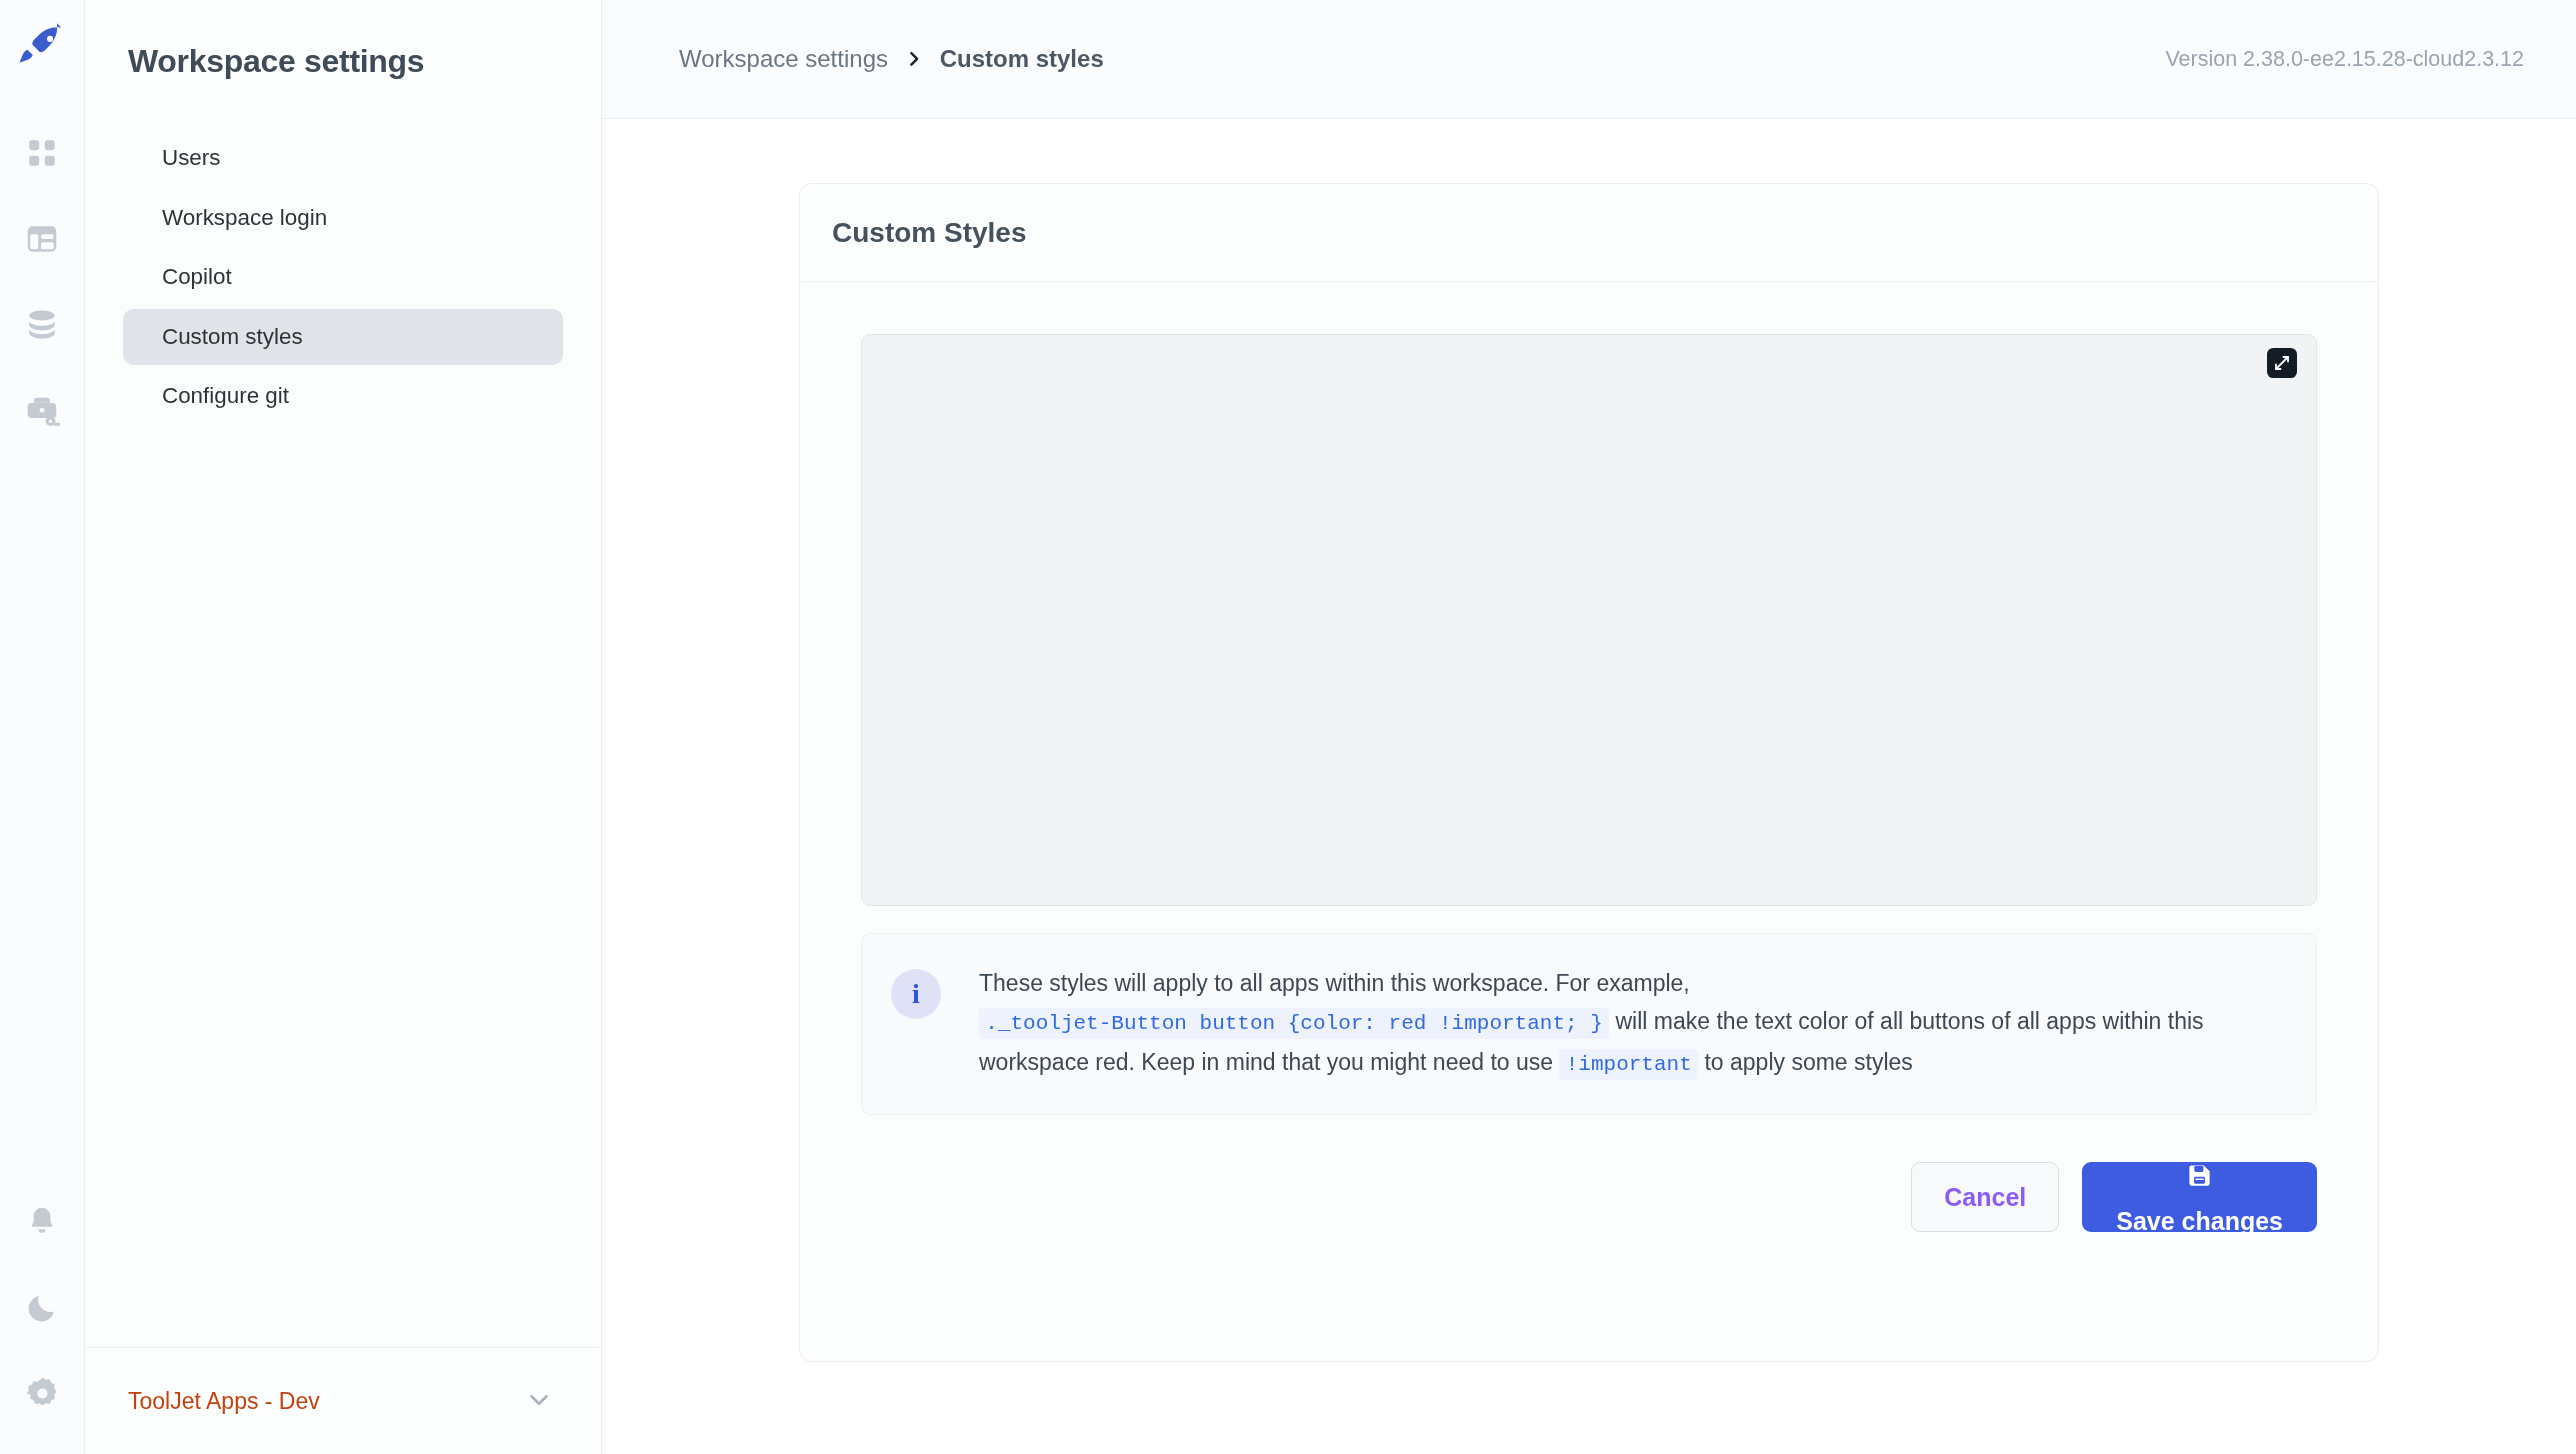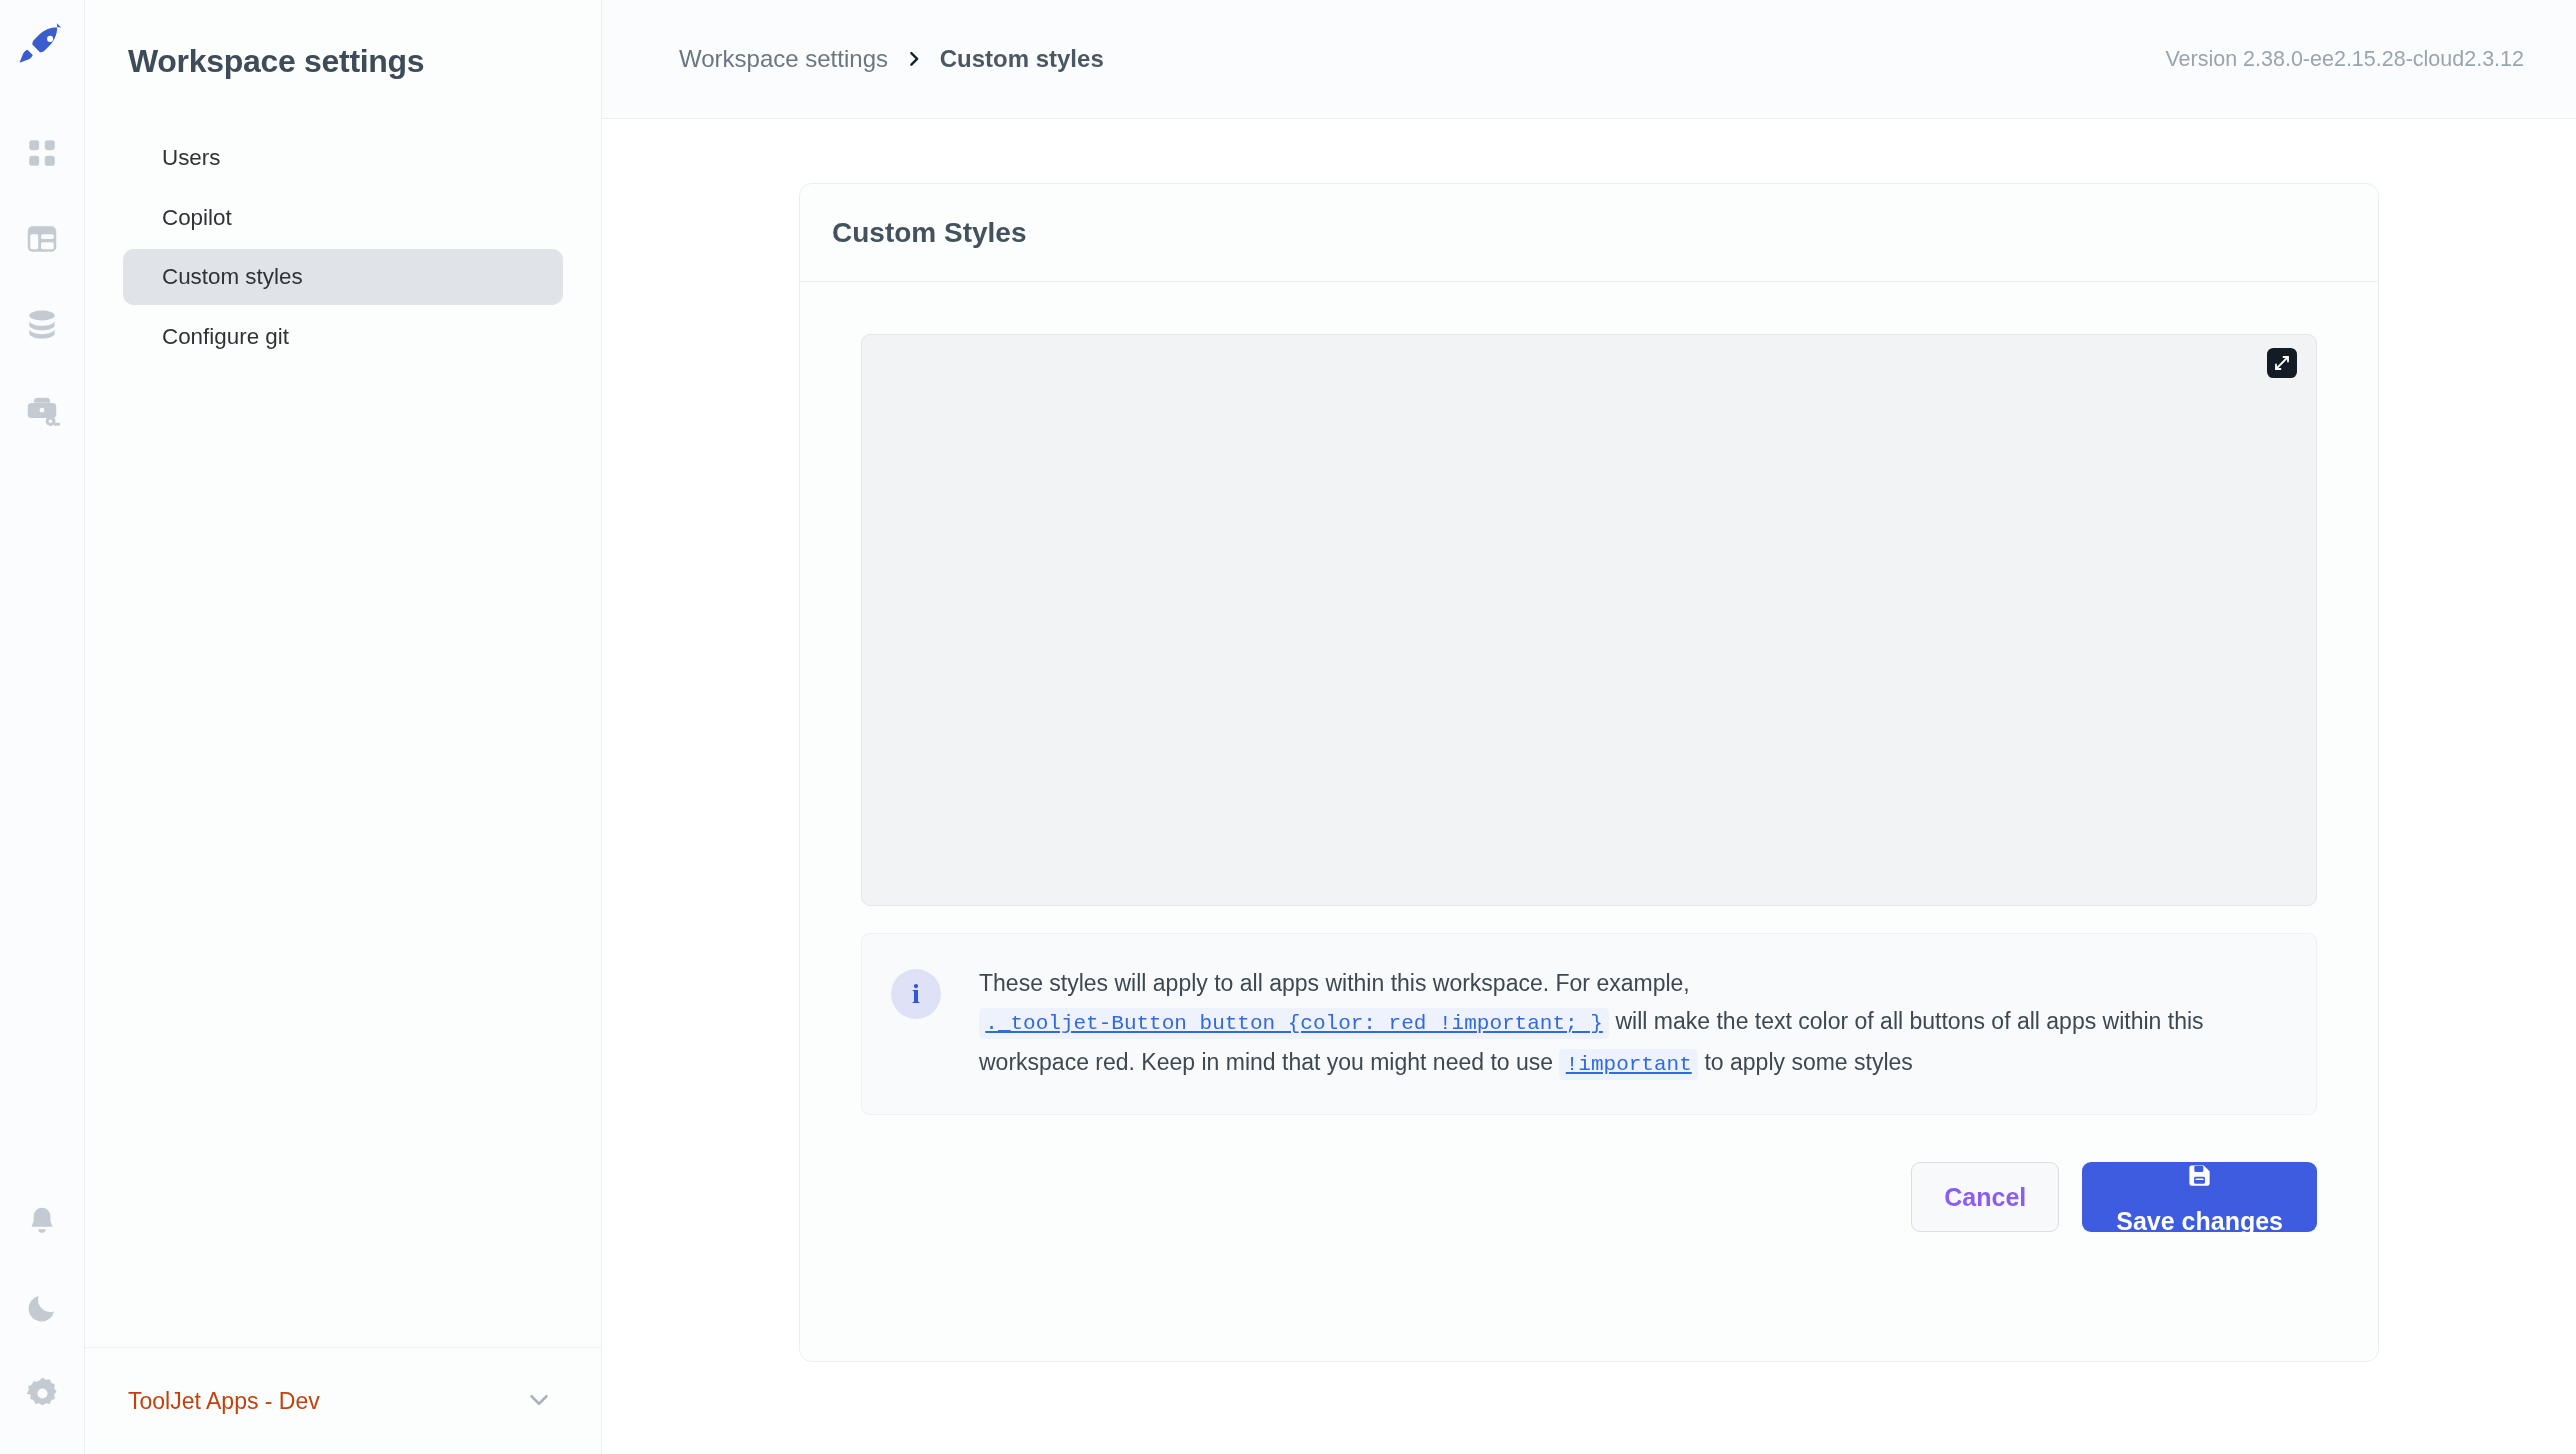--- a/index.html
+++ b/index.html
@@ -127,21 +127,20 @@
     font-size: 23px; line-height: 38px; color: #3d4852;
   }
   code.snip {
     font-family: "Liberation Mono", "DejaVu Sans Mono", monospace;
     font-size: 21px;
     color: #2f6ae0;
     background: #eef2fd;
     border-radius: 4.5px;
     padding: 3.6px 6.3px;
     white-space: nowrap;
-    text-decoration: underline;
   }
 
   .actions {
     display: flex; justify-content: flex-end; align-items: center;
     gap: 23px; padding: 47px 0 0 0;
   }
   .btn-cancel {
     height: 70px; min-width: 143px; padding: 0 32px;
     border: 1.8px solid #d9dee3; border-radius: 9px;
     background: #f7f9fb; color: #8b5cf6;
@@ -233,20 +232,23 @@
       </div>
     </div>
   </div>
 
   <div class="navpanel">
     <div class="navpanel-title">Workspace settings</div>
 
     <div class="navlist">
       <div class="navitem">
         <span>Users</span>
+      </div>
+      <div class="navitem">
+        <span>Workspace login</span>
       </div>
       <div class="navitem">
         <span>Copilot</span>
       </div>
       <div class="navitem active">
         <span>Custom styles</span>
       </div>
       <div class="navitem">
         <span>Configure git</span>
       </div>

